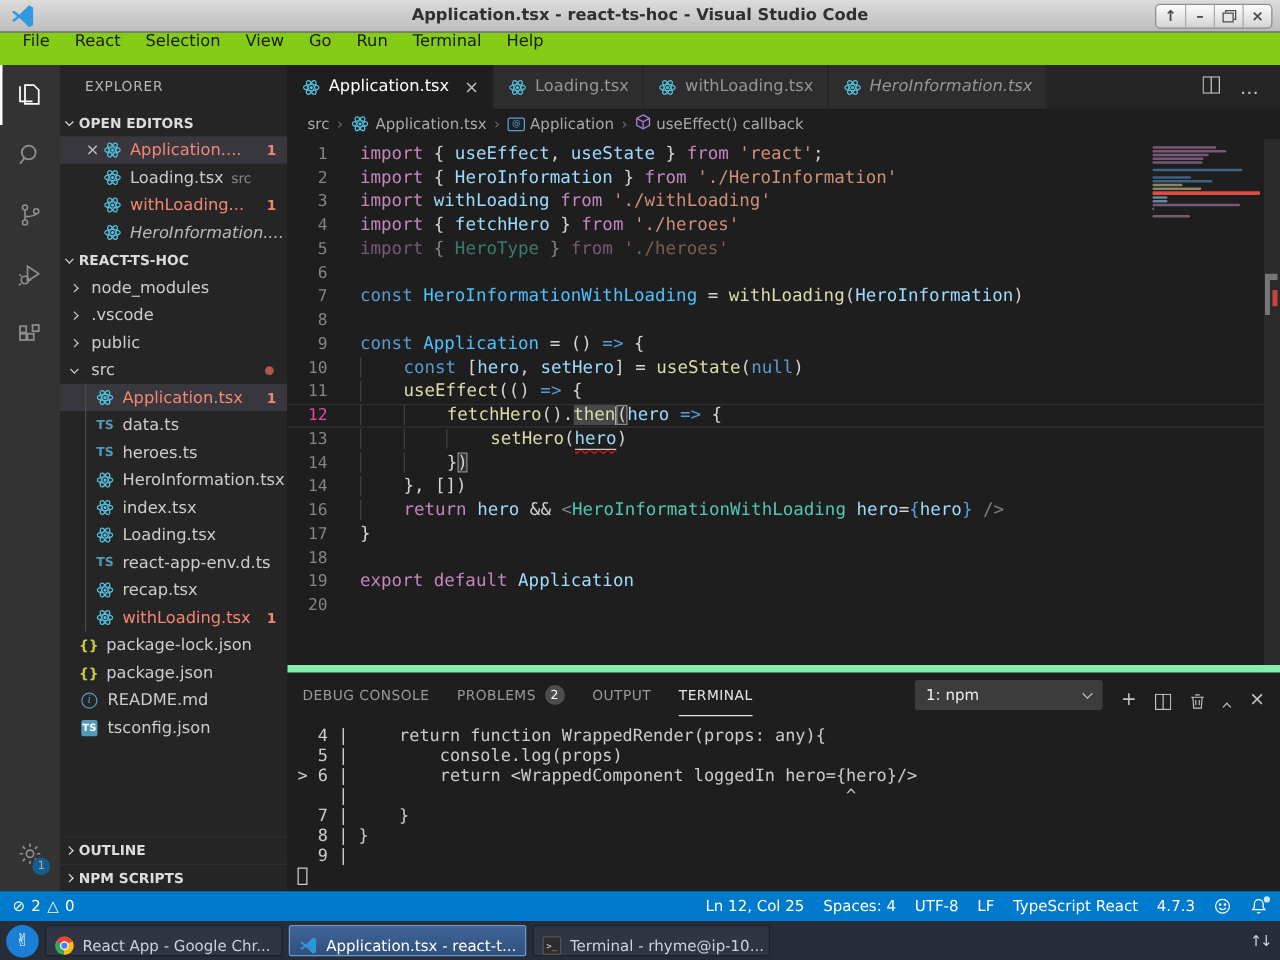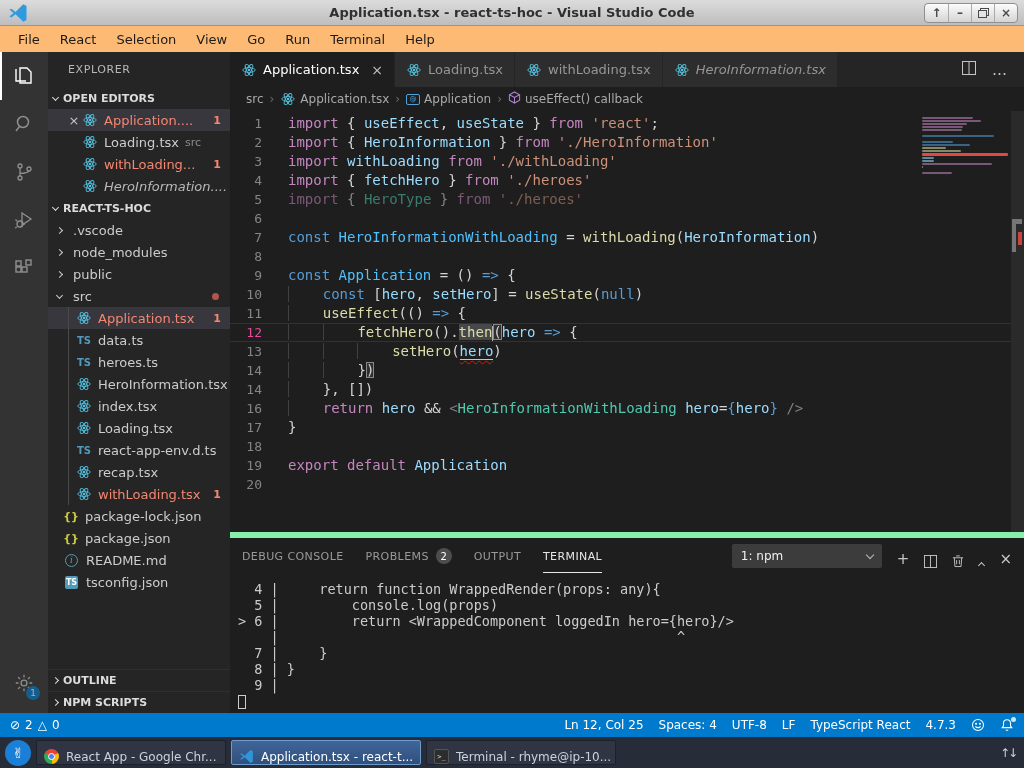--- a/index.html
+++ b/index.html
@@ -12,21 +12,21 @@
 .titlebar .title{position:absolute;left:0;right:0;text-align:center;font-size:13px;font-weight:bold;color:#303030}
 .vslogo{margin-left:8px;z-index:2;display:flex}
 .win-controls{margin-left:auto;margin-right:6px;z-index:2;display:flex;background:linear-gradient(#fcfcfc,#d4d4d4);border:1px solid #8f8f8f;border-radius:4px;overflow:hidden}
 .wbtn{width:23px;height:18px;display:flex;align-items:center;justify-content:center;color:#4a4a4a;font-size:12px;font-weight:bold;border-left:1px solid #aaa}
 .wbtn:first-child{border-left:none}
 .ic-restore{position:relative;width:11px;height:10px;display:inline-block}
 .ic-restore::before{content:'';position:absolute;right:0;top:0;width:7px;height:6px;border:1px solid #4a4a4a}
 .ic-restore::after{content:'';position:absolute;left:0;bottom:0;width:7px;height:6px;border:1px solid #4a4a4a;background:#e4e4e4}
 
 
-.menubar{height:26px;background:#fdba74;display:flex;align-items:center;padding-left:8px;flex-shrink:0}
+.menubar{height:26px;background:#84cc16;display:flex;padding-left:8px;flex-shrink:0}
 .menu-item{padding:0 10px;font-size:13px;color:#1b1b1b}
 
 
 .main{flex:1;display:flex;min-height:0}
 
 
 .activitybar{width:48px;background:#333;display:flex;flex-direction:column;align-items:center;flex-shrink:0}
 .ab-icon{width:48px;height:48px;display:flex;align-items:center;justify-content:center;opacity:.6;position:relative}
 .ab-icon.active{opacity:1;box-shadow:inset 2px 0 0 #fff}
 .ab-bottom{margin-top:auto;margin-bottom:6px}
@@ -275,25 +275,25 @@
             <span class="lbl ital">HeroInformation....</span>
           </div>
         </div>
       <div class="sb-header">
         <span class="chev down"></span>
         <span>REACT-TS-HOC</span>
       </div>
       <div id="file-tree">
           <div class="row tree-row-folder">
             <span class="chev right"></span>
-            <span class="lbl">.vscode</span>
+            <span class="lbl">node_modules</span>
           </div>
           <div class="row tree-row-folder">
             <span class="chev right"></span>
-            <span class="lbl">node_modules</span>
+            <span class="lbl">.vscode</span>
           </div>
           <div class="row tree-row-folder">
             <span class="chev right"></span>
             <span class="lbl">public</span>
           </div>
           <div class="row tree-row-folder">
             <span class="chev down"></span>
             <span class="lbl">src</span>
             <span class="mod-dot"></span>
           </div>

